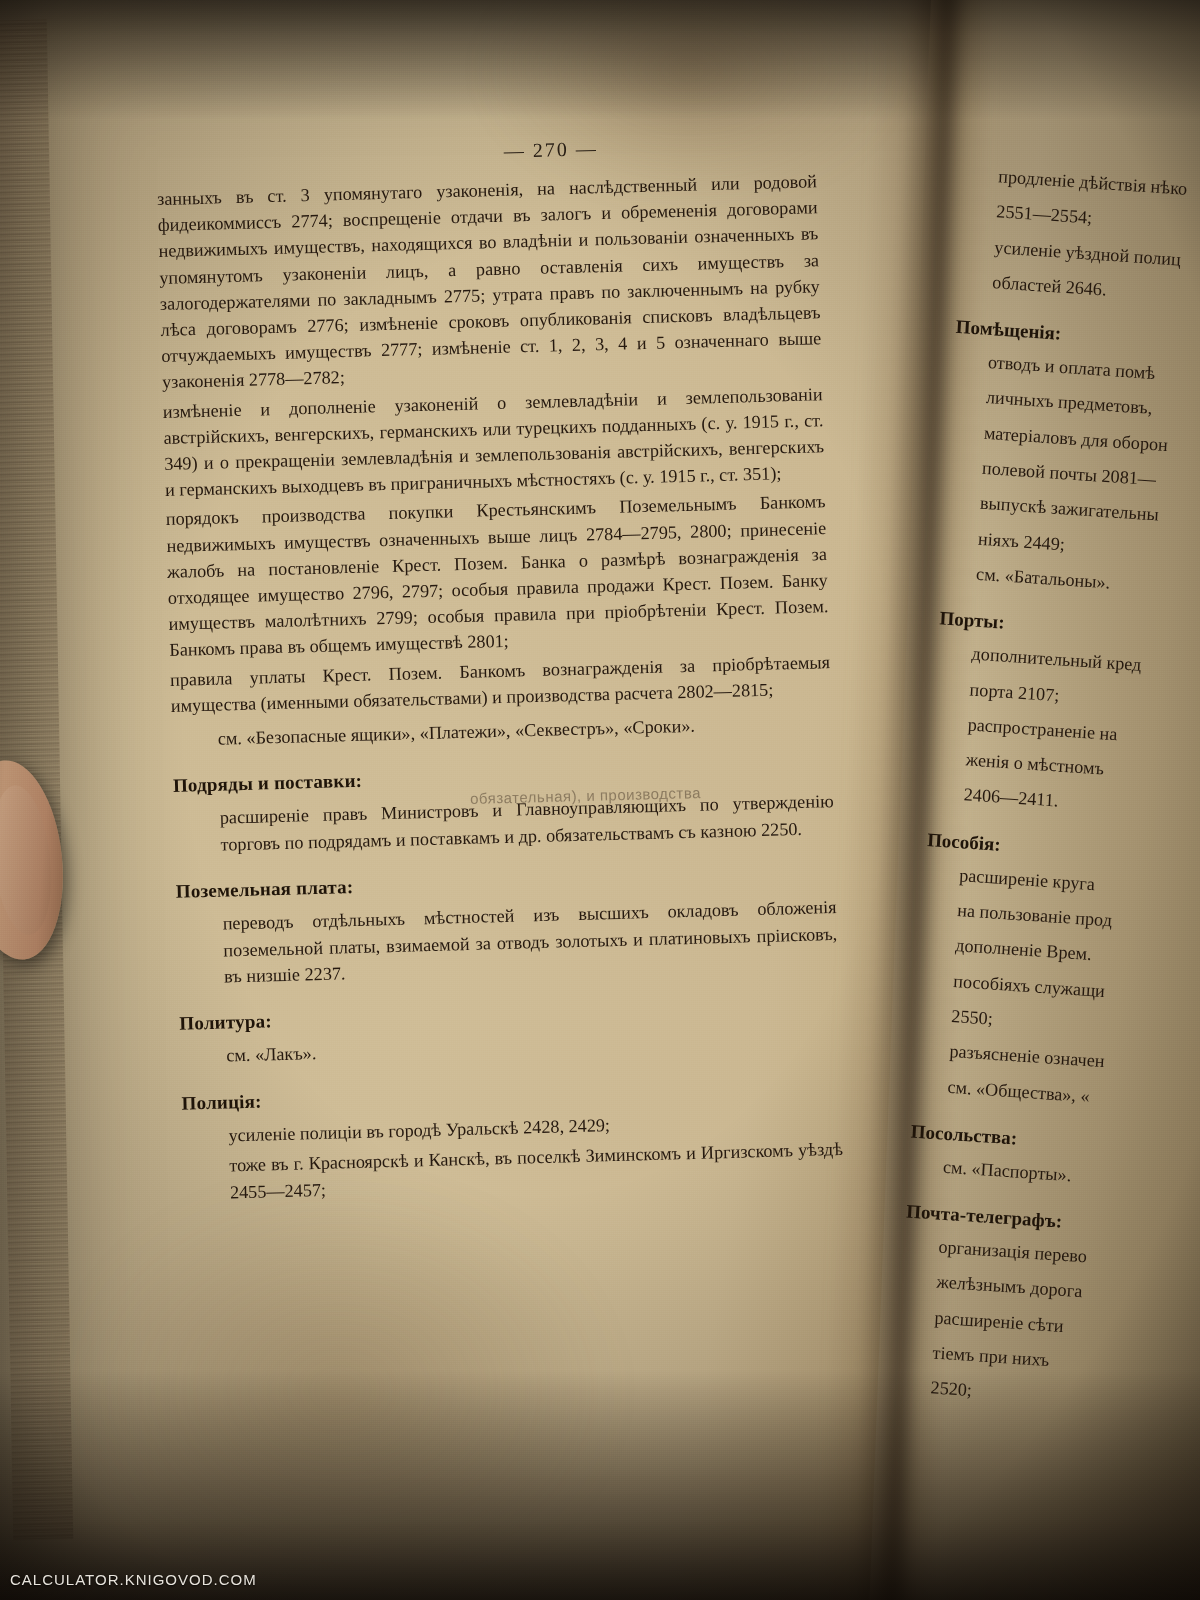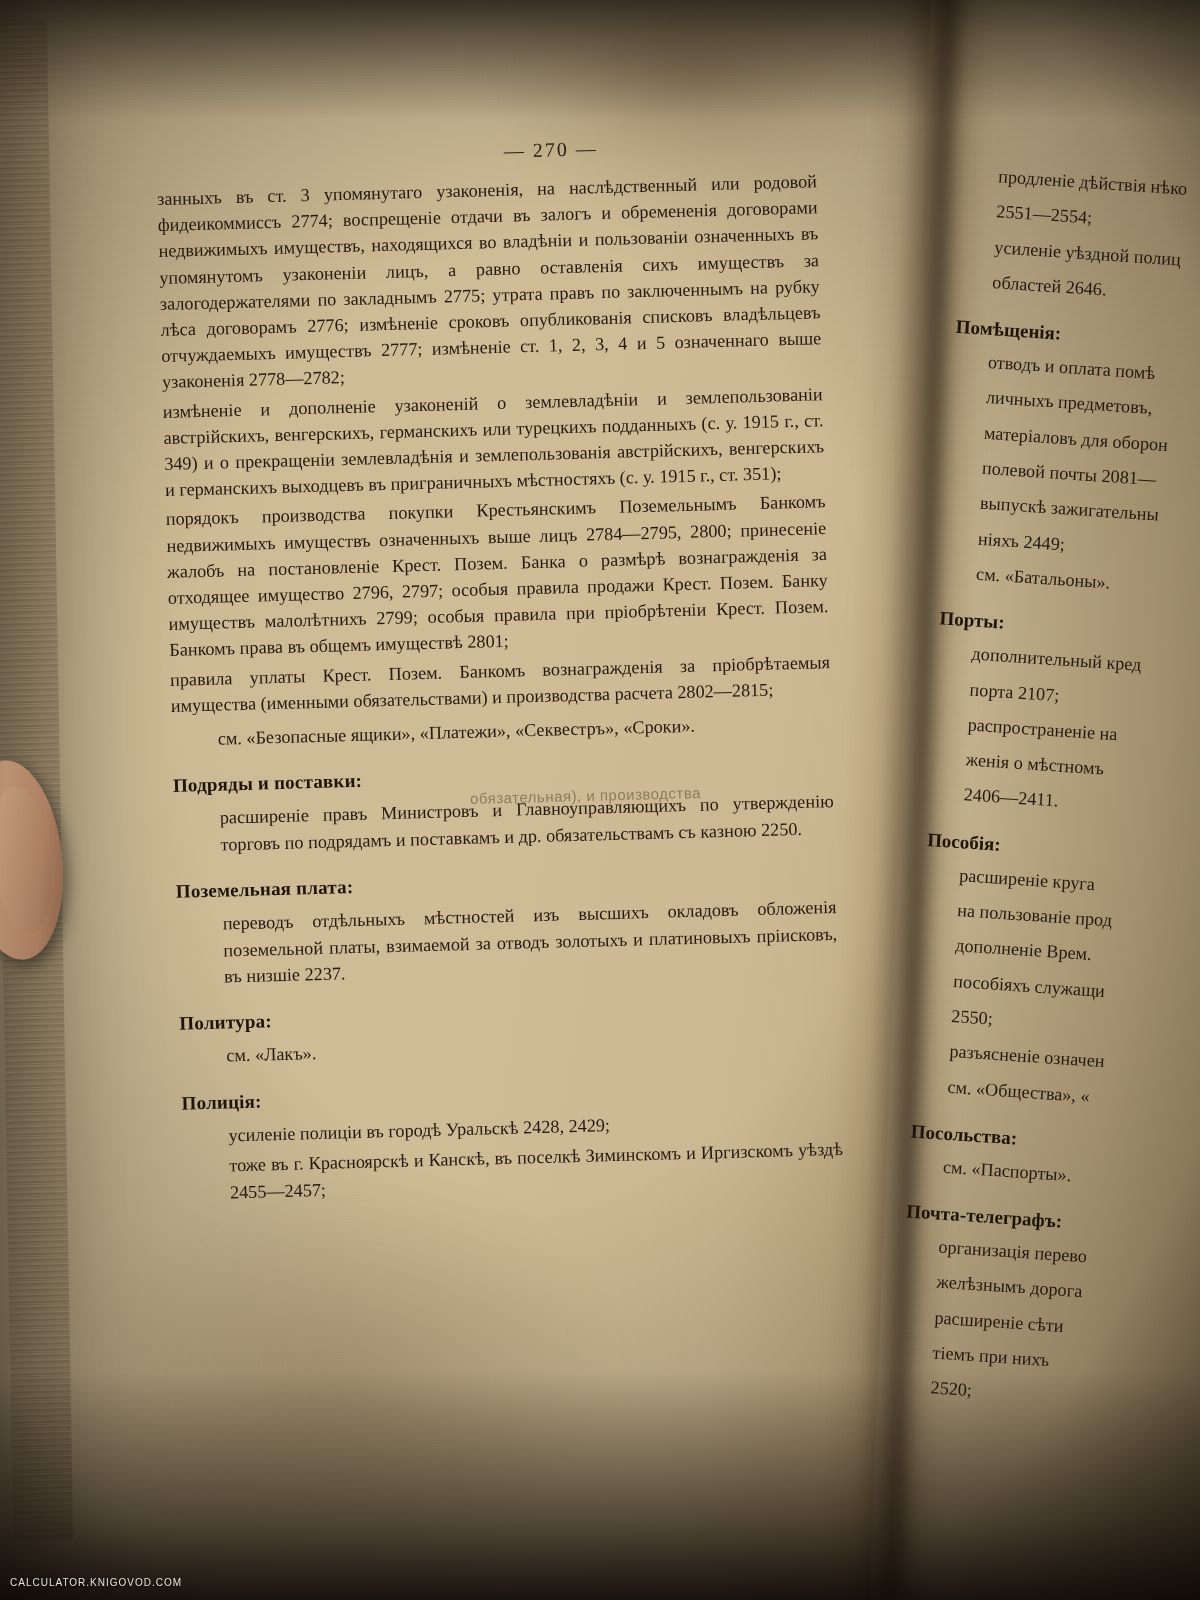--- a/index.html
+++ b/index.html
@@ -246,21 +246,21 @@
     transform: rotate(-1.5deg);
     letter-spacing: 0.5px;
   }
 
   
   .corner-watermark {
     position: absolute;
     left: 10px;
     bottom: 12px;
     font-family: "Liberation Sans", sans-serif;
-    font-size: 10px;
+    font-size: 15px;
     letter-spacing: 1px;
     color: #e8e4dc;
     text-shadow: 0 1px 2px rgba(0,0,0,0.8);
   }
 </style>
 </head>
 <body>
 
 <div id="page">
   <div class="table-bg"></div>

